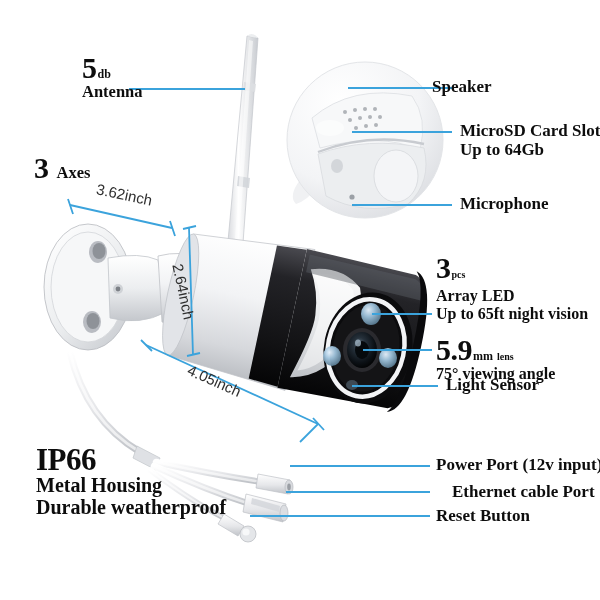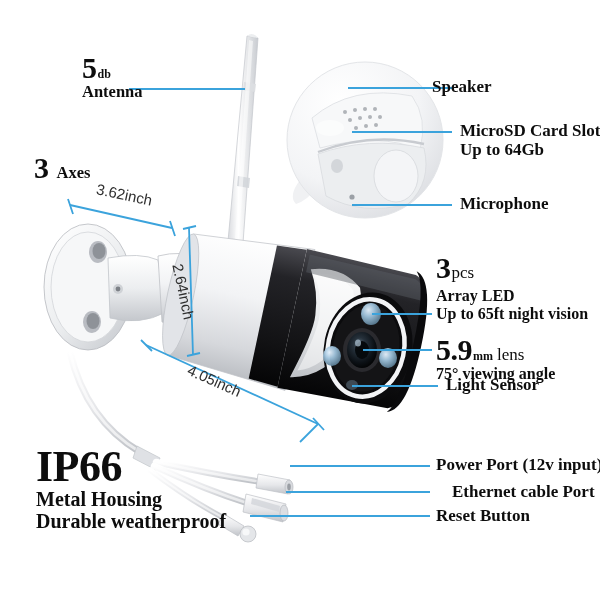--- a/index.html
+++ b/index.html
@@ -16,21 +16,21 @@
     font-family: "Liberation Serif", serif;
     color: #0a0a0a;
   }
   .layer { position: absolute; left: 0; top: 0; width: 600px; height: 600px; }
   svg.layer { pointer-events: none; }
 
   
   .callout { position: absolute; font-family: "Liberation Serif", serif; color: #0d0d0d; line-height: 1.06; white-space: nowrap; }
   .big { font-weight: bold; font-size: 30px; letter-spacing: -0.5px; }
   .mid { font-weight: bold; font-size: 12px; }
-  .sml { font-weight: normal; font-size: 17px; }
+  .sml { font-weight: bold; font-size: 10px; }
   .lbl { font-weight: bold; font-size: 17px; }
   .lbl-sm { font-weight: bold; font-size: 16px; }
   .sub { font-weight: bold; font-size: 16.5px; }
   .inline-row { display: flex; align-items: baseline; }
   .inline-row > span { display: inline-block; }
 
   
   .dim {
     position: absolute;
     font-family: "Liberation Sans", sans-serif;
@@ -310,18 +310,18 @@
 
   <div class="callout lbl" style="left:446px; top:376px;">Light Sensor</div>
 
   <div class="callout lbl" style="left:436px; top:456px;">Power Port (12v input)</div>
 
   <div class="callout lbl" style="left:452px; top:483px;">Ethernet cable Port</div>
 
   <div class="callout lbl" style="left:436px; top:507px;">Reset Button</div>
 
   <div class="callout" style="left:36px; top:444px;">
-    <div style="font-weight:bold; font-size:44px; letter-spacing:-0.5px;">IP66</div>
+    <div style="font-weight:bold; font-size:31px; letter-spacing:-0.5px;">IP66</div>
     <div style="font-weight:bold; font-size:20px; margin-top:-2px;">Metal Housing</div>
     <div style="font-weight:bold; font-size:20px; margin-top:1px;">Durable weatherproof</div>
   </div>
 
 </div>
 
 </body></html>

